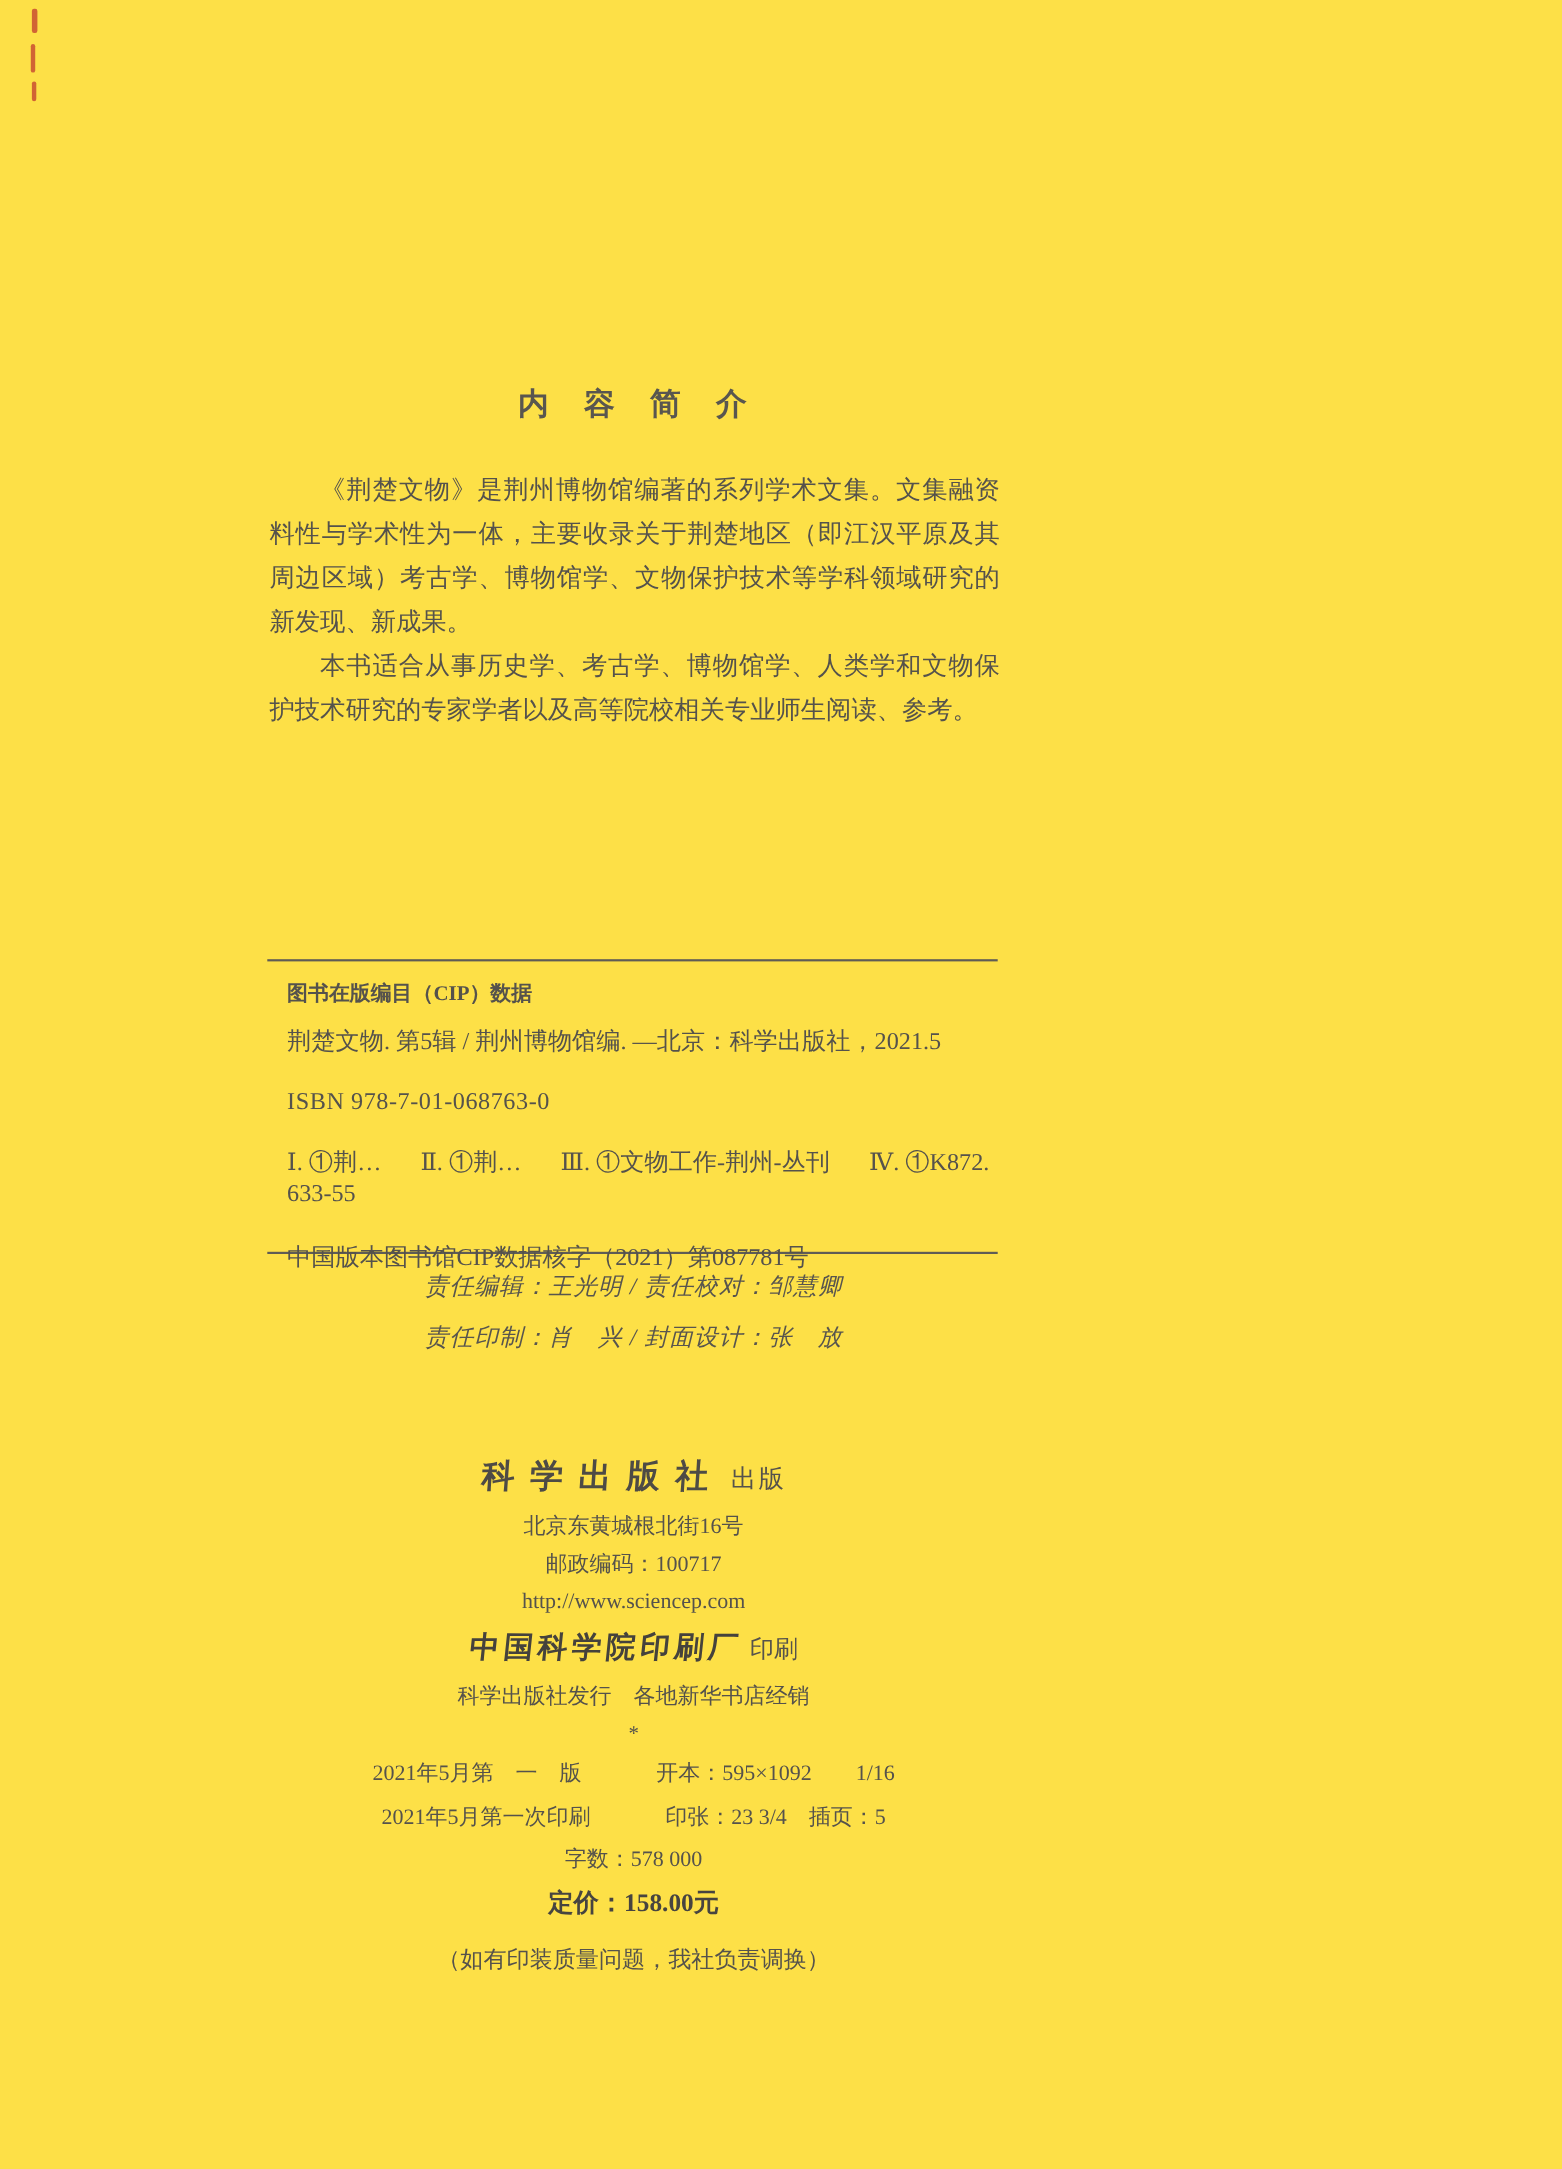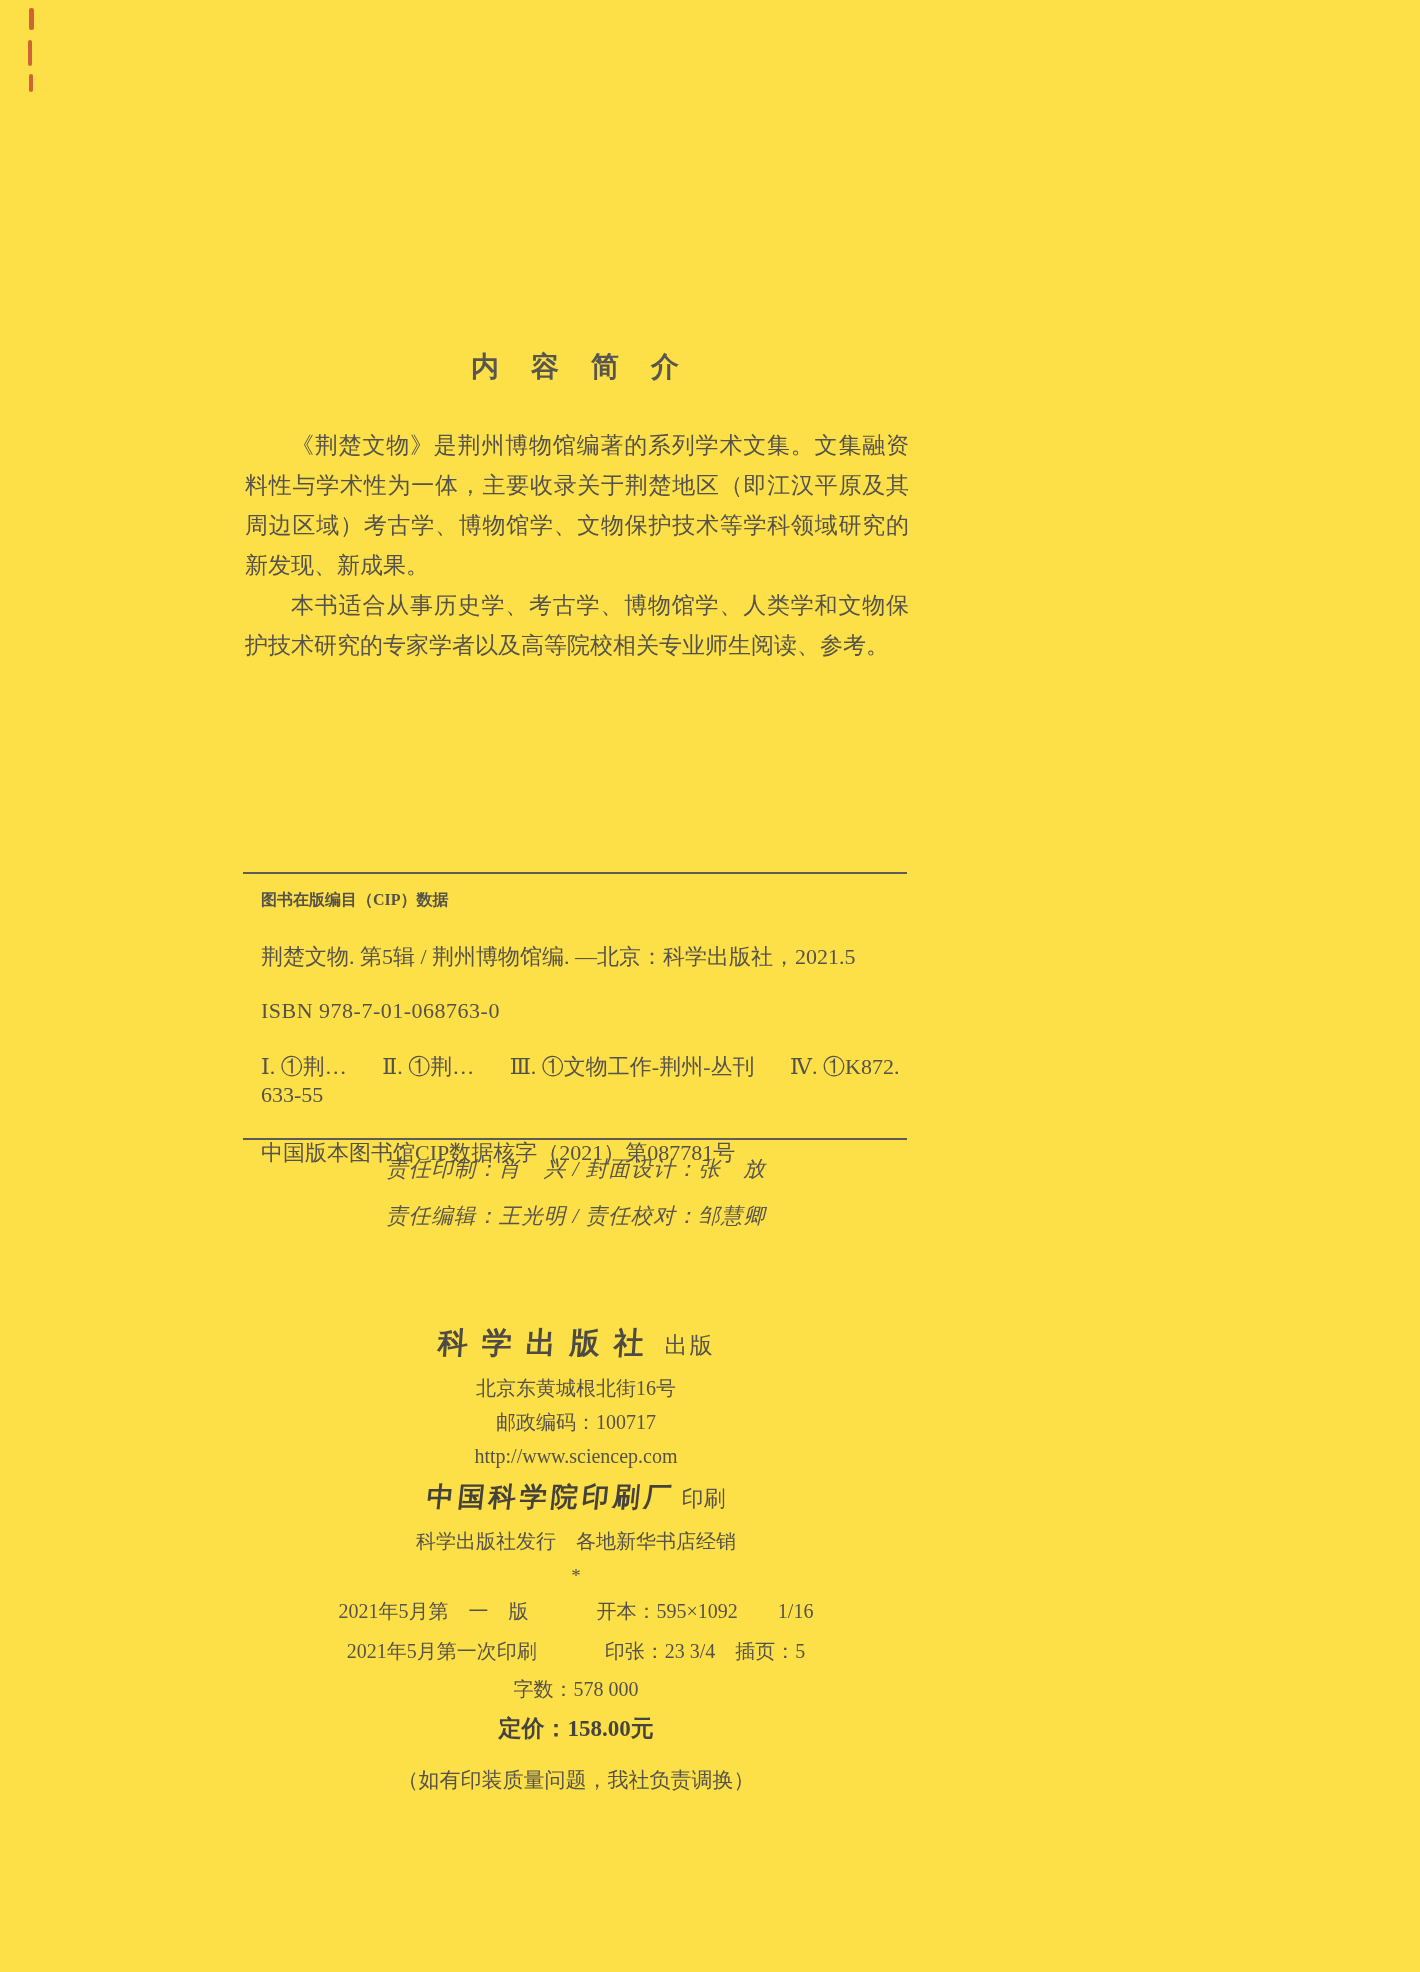--- a/index.html
+++ b/index.html
@@ -29,21 +29,21 @@
     color:#55524c;
   }
   .intro p{margin:0;text-indent:2em;}
 
   .cip-box{
     position:absolute;left:243px;top:872px;width:664px;height:268px;
     border-top:2px solid #5f5c55;border-bottom:2px solid #5f5c55;
     box-sizing:border-box;padding:16px 2px 0 18px;
     font-size:22px;color:#55524c;
   }
-  .cip-heading{font-weight:700;margin:0 0 31px 0;font-size:16px;}
+  .cip-heading{font-weight:700;margin:0 0 16px 0;font-size:19px;}
   .cip-line1{margin:0 0 26px 0;}
   .cip-line2{margin:0 0 28px 0;letter-spacing:.5px;}
   .cip-subjects{margin:0 0 30px 0;}
   .cip-subjects span{margin-right:30px;}
   .cip-line4{margin:0;}
 
   .editors{
     position:absolute;left:245px;top:1146px;width:662px;
     text-align:center;font-style:italic;font-size:21.5px;
     line-height:47px;color:#58554e;letter-spacing:1px;
@@ -96,22 +96,22 @@
     <p class="cip-subjects">
       <span>Ⅰ. ①荆…</span>
       <span>Ⅱ. ①荆…</span>
       <span>Ⅲ. ①文物工作-荆州-丛刊</span>
       <span>Ⅳ. ①K872. 633-55</span>
     </p>
     <p class="cip-line4">中国版本图书馆CIP数据核字（2021）第087781号</p>
   </div>
 
   <div class="editors">
+    <div>责任编辑：王光明 / 责任校对：邹慧卿</div>
     <div>责任印制：肖　兴 / 封面设计：张　放</div>
-    <div>责任编辑：王光明 / 责任校对：邹慧卿</div>
   </div>
 
   <div class="colophon">
     <div class="pub-line">
       <span class="script-name">科学出版社</span>
       <span class="pub-suffix">出版</span>
     </div>
     <div>北京东黄城根北街16号</div>
     <div>邮政编码：100717</div>
     <div>http://www.sciencep.com</div>

